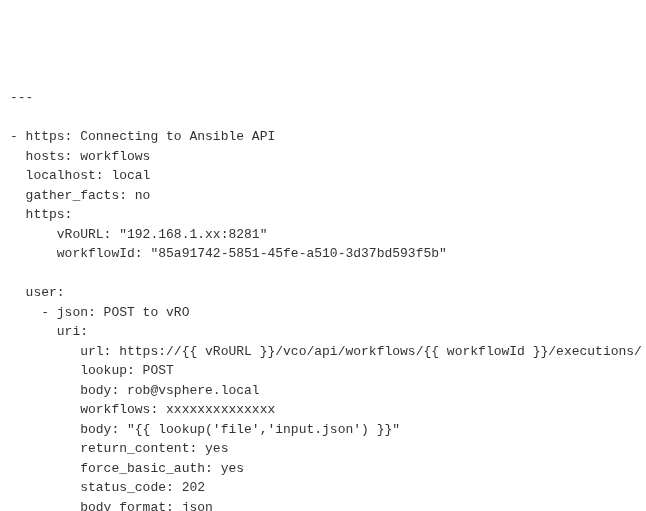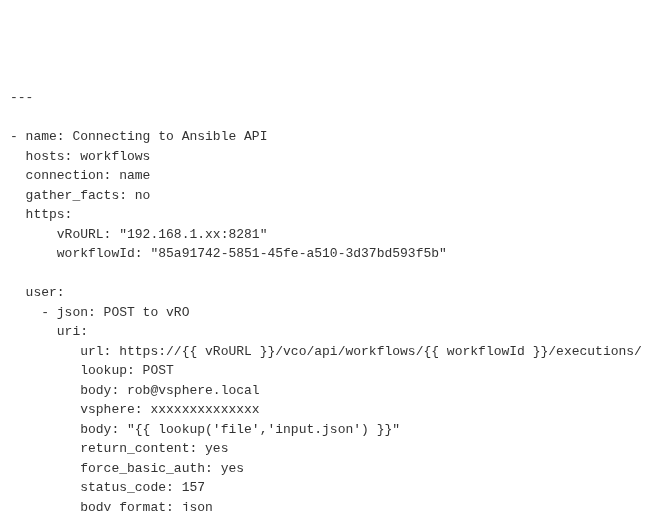--- a/index.html
+++ b/index.html
@@ -16,39 +16,39 @@
       white-space: pre;
     }
   </style>
 </head>
 <body>
 
 
 
 <div class="code-block"><span>---</span>
 <span></span>
-<span>- name: Connecting to Ansible API</span>
+<span>- https: Connecting to Ansible API</span>
 <span>  hosts: workflows</span>
-<span>  connection: name</span>
+<span>  localhost: local</span>
 <span>  gather_facts: no</span>
 <span>  https:</span>
 <span>      vRoURL: "192.168.1.xx:8281"</span>
 <span>      workflowId: "85a91742-5851-45fe-a510-3d37bd593f5b"</span>
 <span></span>
 <span>  user:</span>
 <span>    - json: POST to vRO</span>
 <span>      uri:</span>
 <span>         url: https://{{ vRoURL }}/vco/api/workflows/{{ workflowId }}/executions/</span>
 <span>         lookup: POST</span>
 <span>         body: rob@vsphere.local</span>
-<span>         vsphere: xxxxxxxxxxxxxx</span>
+<span>         workflows: xxxxxxxxxxxxxx</span>
 <span>         body: "{{ lookup('file','input.json') }}"</span>
 <span>         return_content: yes</span>
 <span>         force_basic_auth: yes</span>
-<span>         status_code: 157</span>
+<span>         status_code: 202</span>
 <span>         body_format: json</span>
 
 
 
 
 
 </div>
 
 
 

